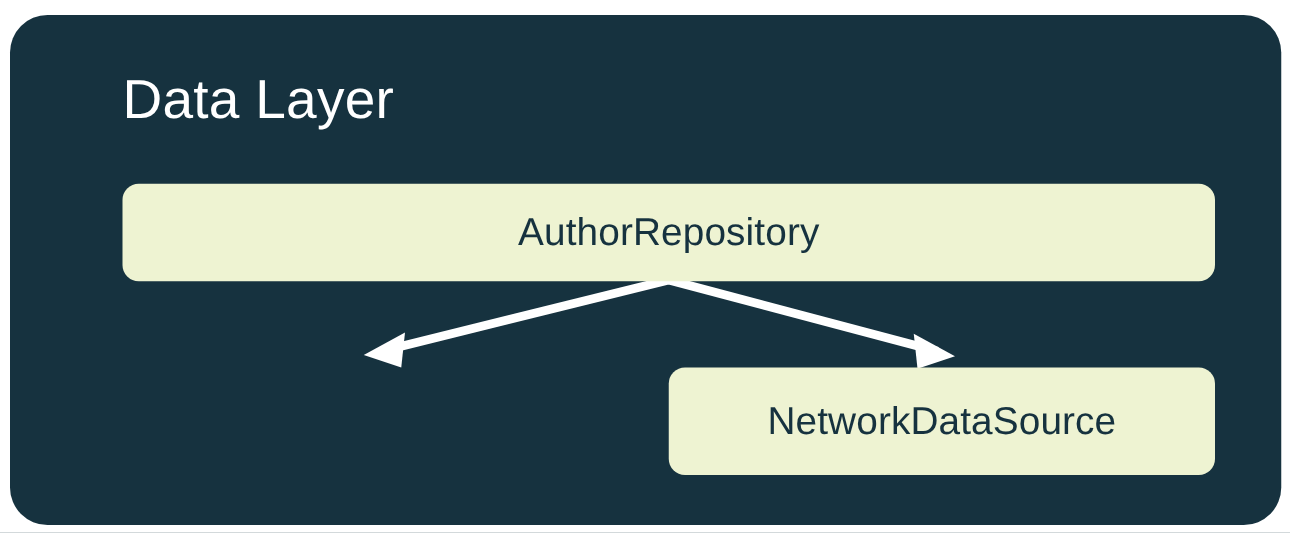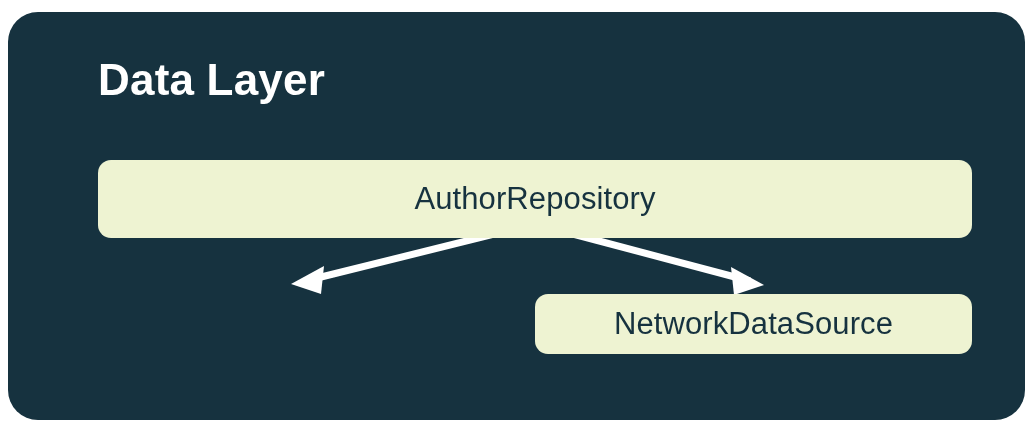--- a/index.html
+++ b/index.html
@@ -33,21 +33,21 @@
     box-sizing: border-box;
   }
 
   
   #layer-title {
     position: absolute;
     left: 90px;
     top: 40px;
     font-size: 44px;
     line-height: 56px;
-    font-weight: 700;
+    font-weight: 400;
     color: #ffffff;
     letter-spacing: 0.2px;
     white-space: nowrap;
   }
 
   
   .node-box {
     position: absolute;
     background: #eef3d2;
     border-radius: 13px;
@@ -64,37 +64,36 @@
     letter-spacing: 0.1px;
     white-space: nowrap;
   }
 
   
   #node-author-repository {
     left: 90px;
     top: 135px;
     width: 874px;
     height: 78px;
-    margin-top: 13px;
   }
 
   
   #node-local-data-source {
     left: 90px;
     top: 282px;
     width: 381px;
     height: 75px;
   }
 
   
   #node-network-data-source {
     left: 527px;
     top: 282px;
     width: 437px;
-    height: 60px;
+    height: 86px;
   }
 
   
   #arrow-layer {
     position: absolute;
     left: 0;
     top: 0;
     width: 1032px;
     height: 426px;
     pointer-events: none;

